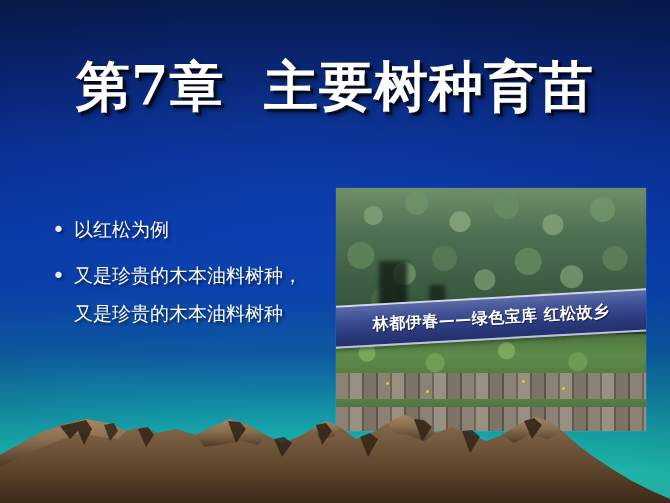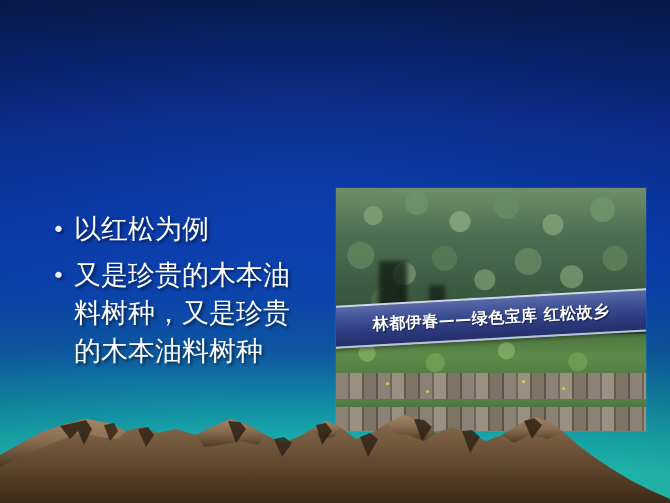--- a/index.html
+++ b/index.html
@@ -72,21 +72,21 @@
     flex: 0 0 auto;
     width: 22px;
     font-size: 22px;
     line-height: 40px;
     color: #e9eef8;
     text-align: left;
     text-shadow: 2px 2px 3px rgba(0,0,0,0.5);
   }
   .bullet-text {
     flex: 1 1 auto;
-    font-size: 27px;
+    font-size: 19px;
     line-height: 38px;
     font-weight: 500;
     color: #ffffff;
     text-shadow: 2px 2px 3px rgba(0,0,0,0.55);
     font-family: "DejaVu Serif", "Liberation Serif", serif;
   }
 
   
   .photo {
     position: absolute;
@@ -210,20 +210,21 @@
     height: 110px;
   }
 </style>
 </head>
 <body>
 
 <div id="slide">
 
   <div class="bg-vignette"></div>
 
+  <div class="title">第7章  主要树种育苗</div>
 
   <div class="bullets">
 
     <div class="bullet-row">
       <span class="bullet-dot">•</span>
       <span class="bullet-text">以红松为例</span>
     </div>
 
     <div class="bullet-row">
       <span class="bullet-dot">•</span>

